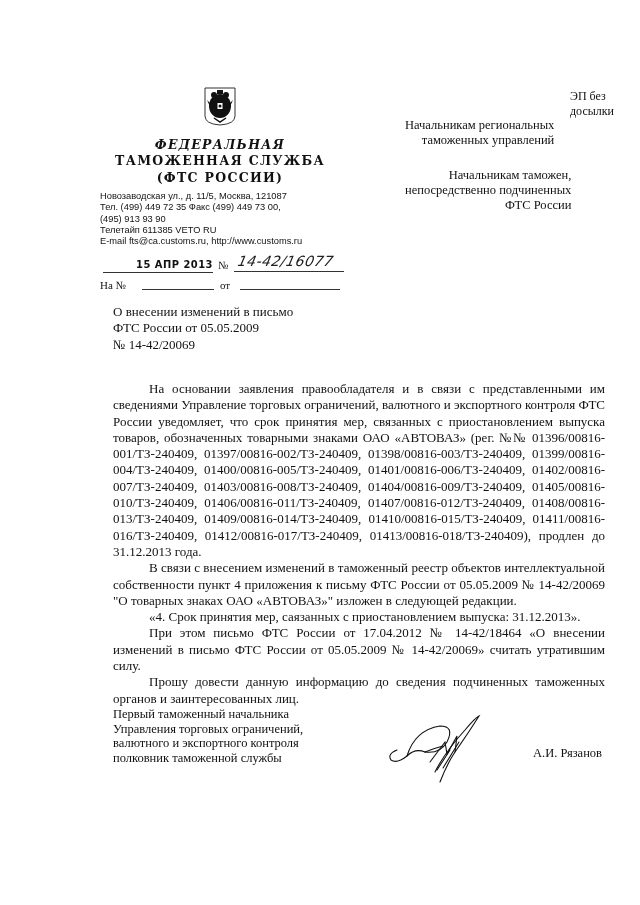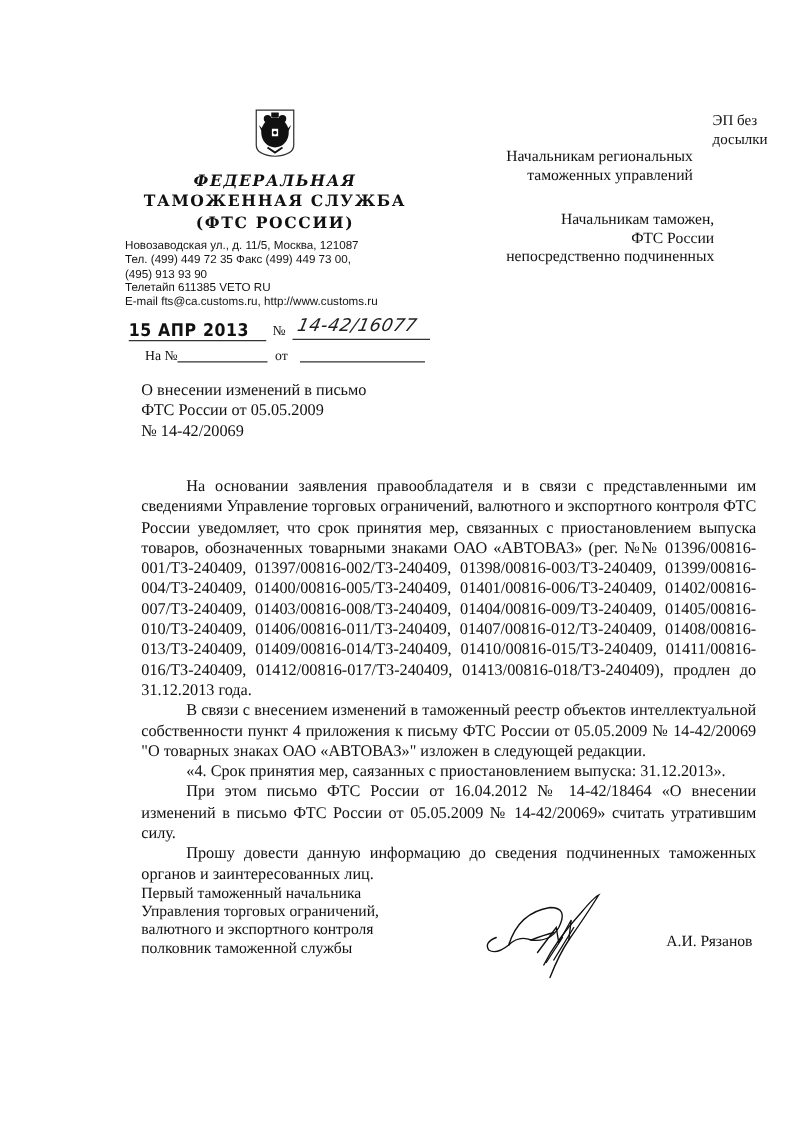--- a/index.html
+++ b/index.html
@@ -6,25 +6,25 @@
     body { width: 640px; height: 905px; position: relative; overflow: hidden; color: #111; font-family: "Liberation Serif", serif; }
     .abs { position: absolute; }
     
     .emblem { left: 203px; top: 86px; width: 34px; height: 40px; }
     .org-name { left: 100px; width: 240px; text-align: center; font-weight: bold; font-size: 12.5px; letter-spacing: 1.3px; line-height: 17px; font-family: "DejaVu Serif", serif; }
     .org-name1 { top: 136px; font-style: italic; }
     .org-name2 { top: 152px; }
     .org-name3 { top: 169px; text-align: center; }
     .addr { left: 100px; width: 240px; font-family: "Liberation Sans Narrow", "Liberation Sans", sans-serif; font-size: 9.3px; line-height: 11.3px; top: 191px; }
     .addr div { white-space: nowrap; }
-    .date-line { left: 103px; top: 258px; width: 110px; border-bottom: 1px solid #333; height: 14px; text-align: left; font-family: "DejaVu Sans Condensed", "DejaVu Sans", sans-serif; font-weight: bold; font-size: 14px; letter-spacing: 0.5px; line-height: 14px; }
+    .date-line { left: 103px; top: 258px; width: 110px; border-bottom: 1px solid #333; height: 14px; text-align: right; font-family: "DejaVu Sans Condensed", "DejaVu Sans", sans-serif; font-weight: bold; font-size: 11px; letter-spacing: 0.5px; line-height: 14px; }
     .num-label { left: 218px; top: 259px; font-size: 11px; }
     .num-line { left: 234px; top: 256px; width: 110px; border-bottom: 1px solid #333; height: 15px; }
     .num-val { left: 238px; top: 253px; font-family: "DejaVu Sans", sans-serif; font-style: italic; font-size: 14px; letter-spacing: 0.5px; color: #222; transform: skewX(-12deg); }
-    .na-label { left: 100px; top: 279px; font-size: 11px; margin-left: 16px; }
+    .na-label { left: 100px; top: 279px; font-size: 11px; }
     .na-line { left: 142px; top: 289px; width: 72px; border-bottom: 1px solid #333; }
     .ot-label { left: 220px; top: 279px; font-size: 11px; }
     .ot-line { left: 240px; top: 289px; width: 100px; border-bottom: 1px solid #333; }
     
     .ep { left: 522px; top: 89px; font-size: 12px; margin-left: 48px; }
     .recip { left: 405px; font-size: 12.5px; line-height: 15px; text-align: right; }
     .recip1 { top: 118px; }
     .recip2 { top: 168px; }
     
     .subject { left: 113px; top: 304px; font-size: 13px; line-height: 16.3px; }
@@ -76,35 +76,35 @@
 <div class="abs ot-label">от</div>
 <div class="abs ot-line"></div>
 
 <div class="abs ep">ЭП без досылки</div>
 <div class="abs recip recip1">
   <div>Начальникам региональных</div>
   <div>таможенных управлений</div>
 </div>
 <div class="abs recip recip2">
   <div>Начальникам таможен,</div>
+  <div>непосредственно подчиненных</div>
   <div>ФТС России</div>
-  <div>непосредственно подчиненных</div>
 </div>
 
 <div class="abs subject">
   <div>О внесении изменений в письмо</div>
   <div>ФТС России от 05.05.2009</div>
   <div>№ 14-42/20069</div>
 </div>
 
 <div class="abs body">
   <p>На основании заявления правообладателя и в связи с представленными им сведениями Управление торговых ограничений, валютного и экспортного контроля ФТС России уведомляет, что срок принятия мер, связанных с приостановлением выпуска товаров, обозначенных товарными знаками ОАО «АВТОВАЗ» (рег. №№ 01396/00816-001/ТЗ-240409, 01397/00816-002/ТЗ-240409, 01398/00816-003/ТЗ-240409, 01399/00816-004/ТЗ-240409, 01400/00816-005/ТЗ-240409, 01401/00816-006/ТЗ-240409, 01402/00816-007/ТЗ-240409, 01403/00816-008/ТЗ-240409, 01404/00816-009/ТЗ-240409, 01405/00816-010/ТЗ-240409, 01406/00816-011/ТЗ-240409, 01407/00816-012/ТЗ-240409, 01408/00816-013/ТЗ-240409, 01409/00816-014/ТЗ-240409, 01410/00816-015/ТЗ-240409, 01411/00816-016/ТЗ-240409, 01412/00816-017/ТЗ-240409, 01413/00816-018/ТЗ-240409), продлен до 31.12.2013 года.</p>
   <p>В связи с внесением изменений в таможенный реестр объектов интеллектуальной собственности пункт 4 приложения к письму ФТС России от 05.05.2009 № 14-42/20069 "О товарных знаках ОАО «АВТОВАЗ»" изложен в следующей редакции.</p>
   <p>«4. Срок принятия мер, саязанных с приостановлением выпуска: 31.12.2013».</p>
-  <p>При этом письмо ФТС России от 16.04.2012 № 14-42/18464 «О внесении изменений в письмо ФТС России от 05.05.2009 № 14-42/20069» считать утратившим силу.</p>
+  <p>При этом письмо ФТС России от 17.04.2012 № 14-42/18464 «О внесении изменений в письмо ФТС России от 05.05.2009 № 14-42/20069» считать утратившим силу.</p>
   <p>Прошу довести данную информацию до сведения подчиненных таможенных органов и заинтересованных лиц.</p>
 </div>
 
 <div class="abs sig-title">
   <div>Первый таможенный начальника</div>
   <div>Управления торговых ограничений,</div>
   <div>валютного и экспортного контроля</div>
   <div>полковник таможенной службы</div>
 </div>
 

